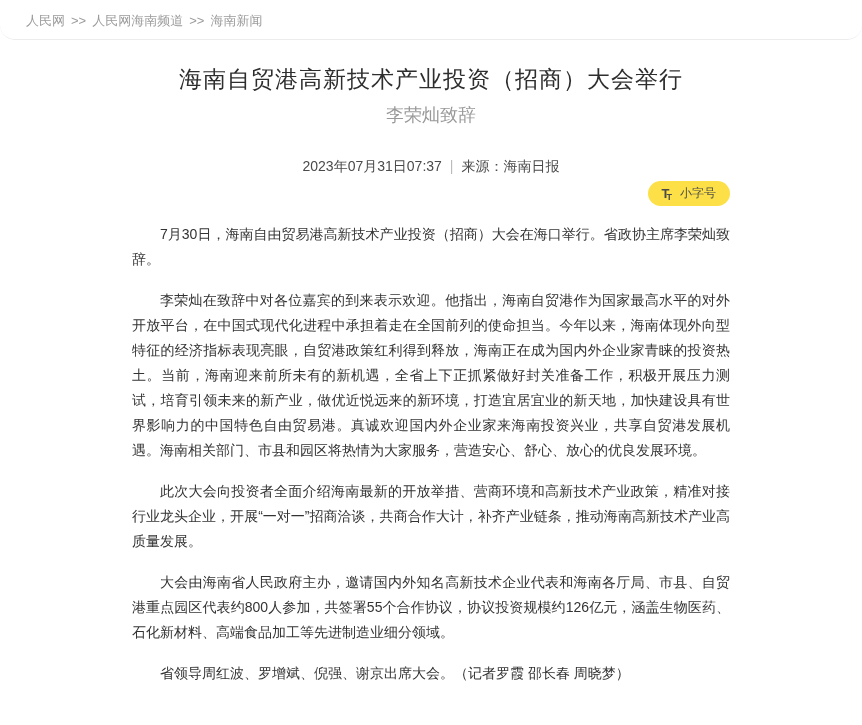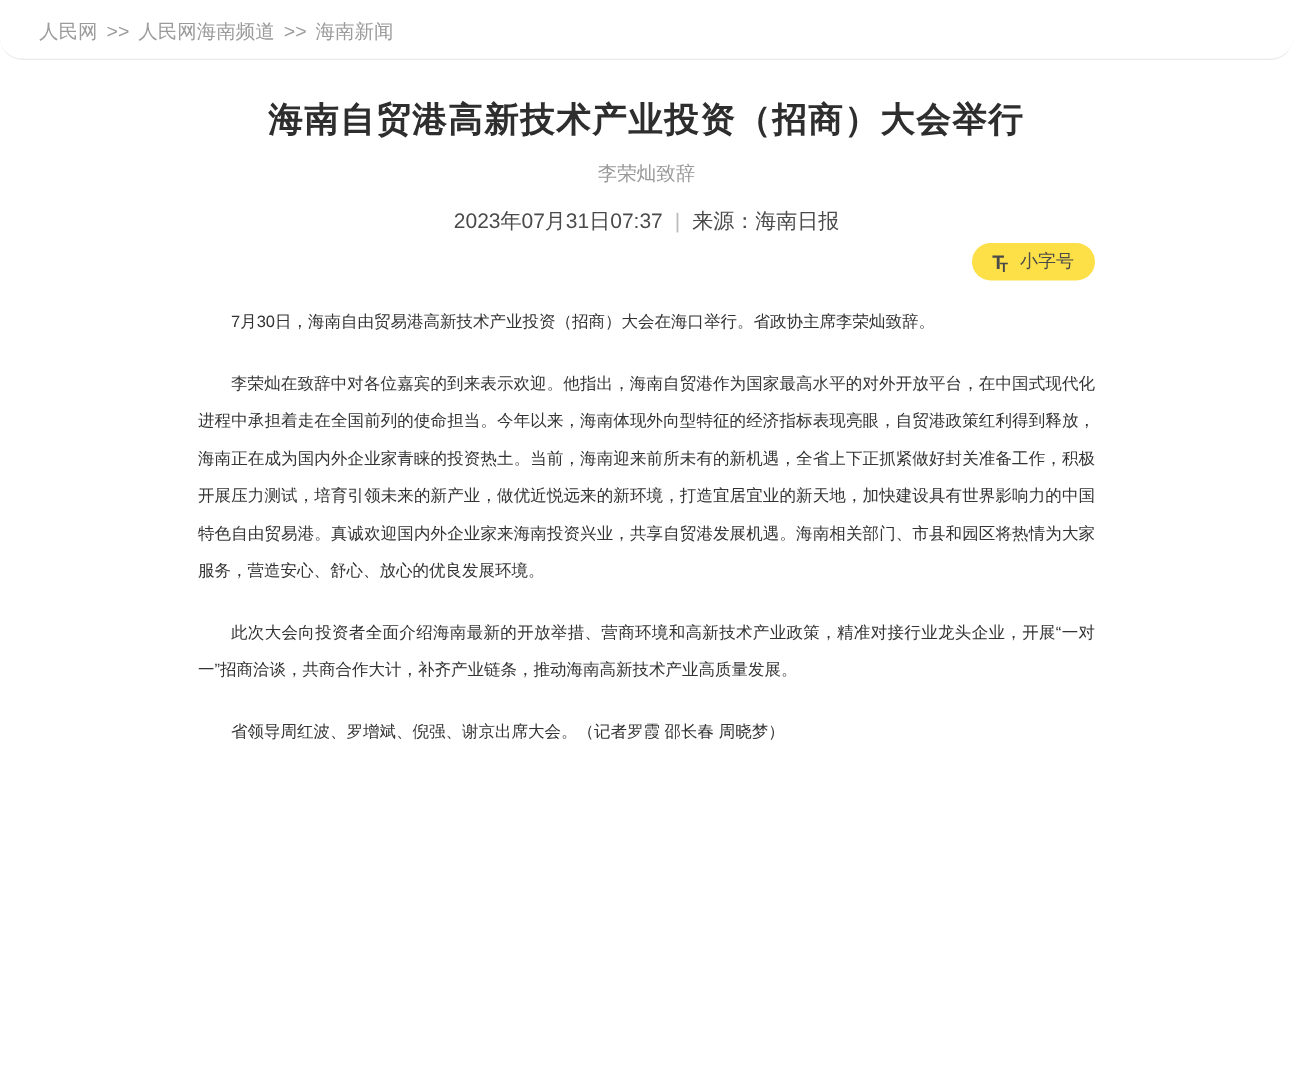--- a/index.html
+++ b/index.html
@@ -14,49 +14,49 @@
     font-size:13px; color:#9b9b9b;
     border-bottom:1px solid #ececec;
   }
   .breadcrumb a { color:#9b9b9b; text-decoration:none; cursor:pointer; }
   .breadcrumb .sep { margin:0 6px; color:#9b9b9b; }
 
   .article { width:598px; margin:0 auto; }
 
   .title {
     margin-top:24px; text-align:center;
-    font-size:23px; font-weight:bold; color:#2e2e2e;
+    font-size:23px; font-weight:normal; color:#2e2e2e;
     line-height:30px; letter-spacing:1px;
   }
   .subtitle {
     margin-top:13px; text-align:center;
-    font-size:13px; color:#999; line-height:17px;
+    font-size:18px; color:#999; line-height:17px;
   }
   .meta {
-    margin-top:14px; text-align:center;
+    margin-top:33px; text-align:center;
     font-size:14px; color:#4a4a4a; line-height:18px;
   }
   .meta .pipe { color:#bbb; margin:0 8px; }
 
   .toolbar { margin-top:6px; display:flex; justify-content:flex-end; }
   .font-size-btn {
     display:inline-flex; align-items:center; gap:5px;
     height:25px; padding:0 14px;
     background:#fde047; border:none; border-radius:13px;
     font-size:12px; color:#4a4a4a; cursor:pointer;
     font-family:inherit;
   }
   .font-size-btn .t-big { font-size:13px; font-weight:bold; line-height:1; }
   .font-size-btn .t-small { font-size:9px; font-weight:bold; line-height:1; position:relative; top:2px; left:-3px; }
 
   .original-title { margin-top:13px; font-size:15px; line-height:25px; color:#333; }
 
   .body-text p {
     margin-top:16px;
-    font-size:11px; line-height:25px; color:#333;
+    font-size:14px; line-height:25px; color:#333;
     text-indent:2em; text-align:justify;
   }
 </style>
 </head>
 <body>
 
 <div class="breadcrumb">
   <a>人民网</a><span class="sep">&gt;&gt;</span><a>人民网海南频道</a><span class="sep">&gt;&gt;</span><a>海南新闻</a>
 </div>
 
@@ -75,16 +75,17 @@
       <span><span class="t-big">T</span><span class="t-small">T</span></span>
       <span>小字号</span>
     </button>
   </div>
 
 
   <div class="body-text">
     <p>7月30日，海南自由贸易港高新技术产业投资（招商）大会在海口举行。省政协主席李荣灿致辞。</p>
     <p>李荣灿在致辞中对各位嘉宾的到来表示欢迎。他指出，海南自贸港作为国家最高水平的对外开放平台，在中国式现代化进程中承担着走在全国前列的使命担当。今年以来，海南体现外向型特征的经济指标表现亮眼，自贸港政策红利得到释放，海南正在成为国内外企业家青睐的投资热土。当前，海南迎来前所未有的新机遇，全省上下正抓紧做好封关准备工作，积极开展压力测试，培育引领未来的新产业，做优近悦远来的新环境，打造宜居宜业的新天地，加快建设具有世界影响力的中国特色自由贸易港。真诚欢迎国内外企业家来海南投资兴业，共享自贸港发展机遇。海南相关部门、市县和园区将热情为大家服务，营造安心、舒心、放心的优良发展环境。</p>
     <p>此次大会向投资者全面介绍海南最新的开放举措、营商环境和高新技术产业政策，精准对接行业龙头企业，开展“一对一”招商洽谈，共商合作大计，补齐产业链条，推动海南高新技术产业高质量发展。</p>
+    <p>大会由海南省人民政府主办，邀请国内外知名高新技术企业代表和海南各厅局、市县、自贸港重点园区代表约800人参加，共签署55个合作协议，协议投资规模约126亿元，涵盖生物医药、石化新材料、高端食品加工等先进制造业细分领域。</p>
     <p>省领导周红波、罗增斌、倪强、谢京出席大会。（记者罗霞 邵长春 周晓梦）</p>
   </div>
 
 </div>
 
 </body></html>

